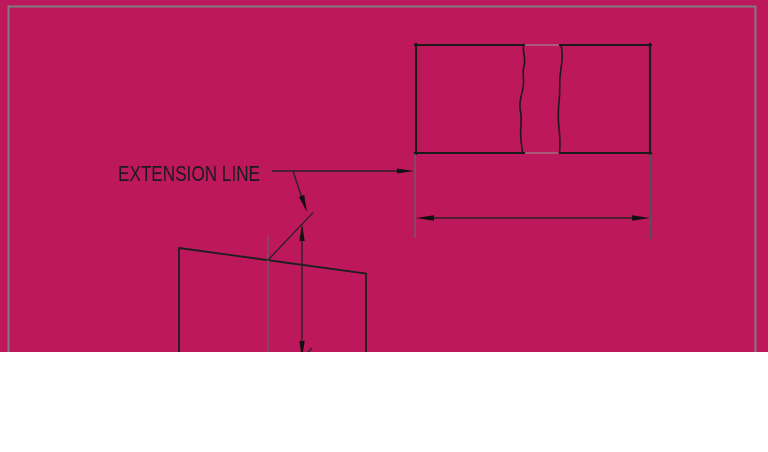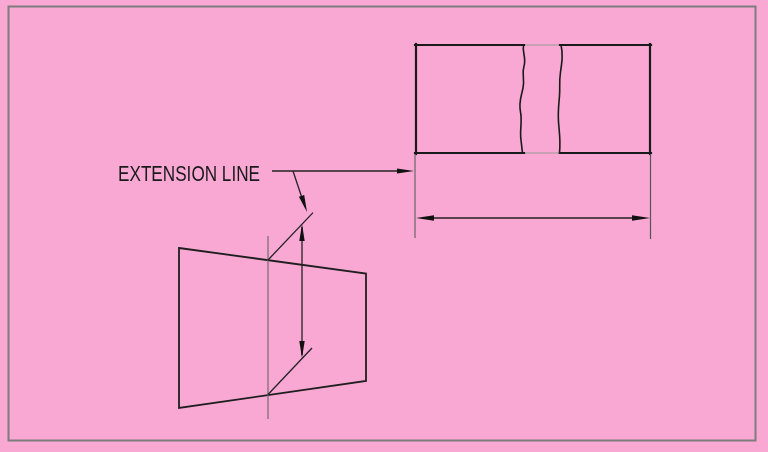--- a/index.html
+++ b/index.html
@@ -4,22 +4,22 @@
 <style>
   html, body {
     margin: 0;
     padding: 0;
     background: #ffffff;
     font-family: "Liberation Sans", sans-serif;
   }
   .canvas {
     position: relative;
     width: 768px;
-    height: 452px;
-    background: #f9a8d4;
+    height: 352px;
+    background: #be185d;
     overflow: hidden;
   }
   .canvas svg {
     position: absolute;
     top: 0;
     left: 0;
     display: block;
   }
   .label-text {
     font-family: "Liberation Sans", sans-serif;

